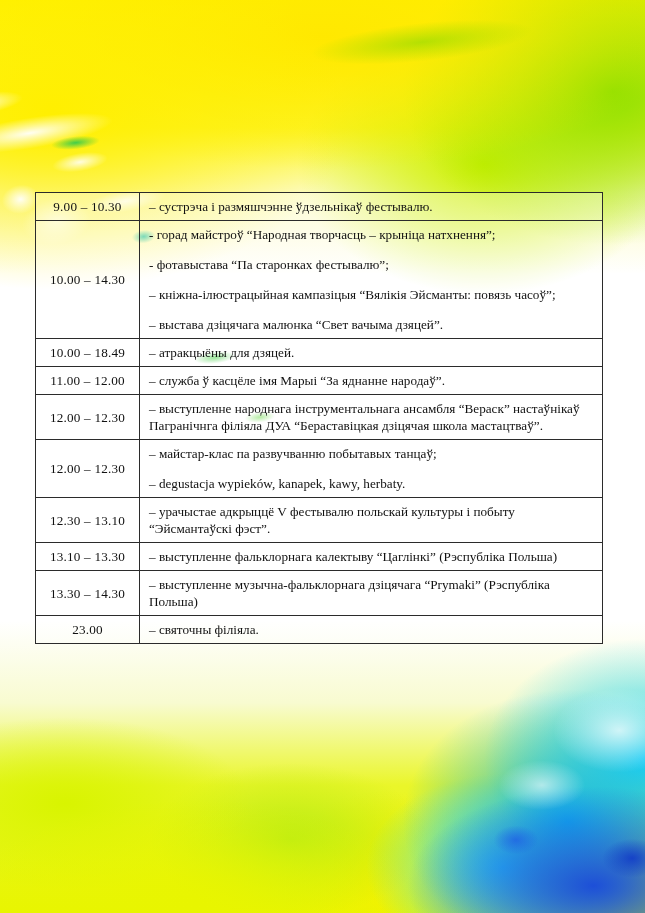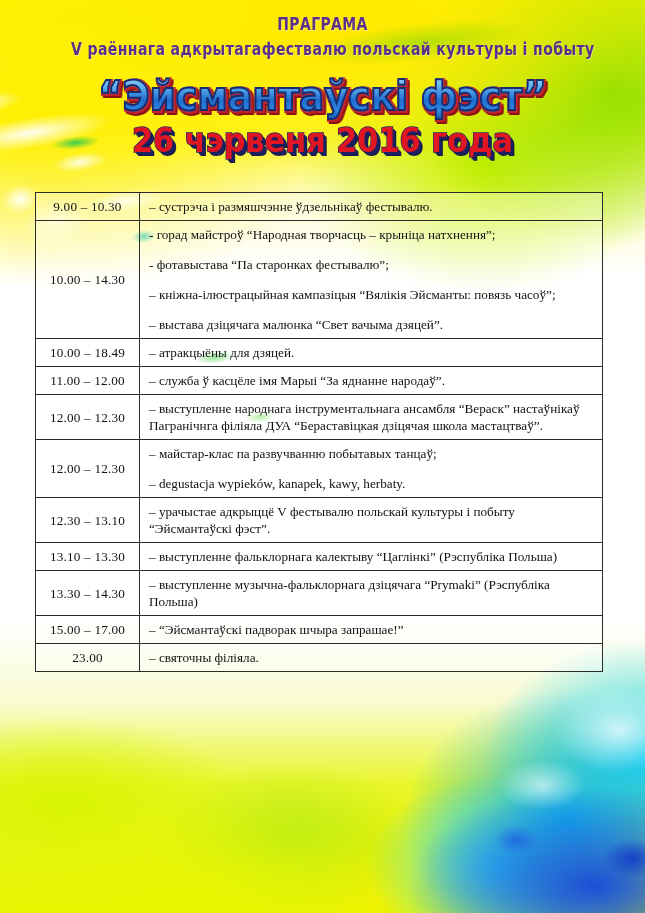--- a/index.html
+++ b/index.html
@@ -181,26 +181,20 @@
 <body>
 
 <div id="poster">
 
   <div class="bg-layer bg-base"></div>
   <div class="bg-layer bg-white-mid"></div>
   <div class="bg-layer bg-streak-a"></div>
   <div class="bg-layer bg-streak-b"></div>
   <div class="bg-layer bg-blue"></div>
 
-  <div class="head">
-    <div class="kicker">ПРАГРАМА</div>
-    <div class="subkicker">V  раённага адкрытагафествалю польскай культуры і побыту</div>
-    <div class="fest-title">“Эйсмантаўскі фэст”</div>
-    <div class="fest-date">26 чэрвеня 2016 года</div>
-  </div>
 
   <div class="table-wrap">
     <table class="programme">
       <tbody>
           <tr>
             <td class="time">9.00 – 10.30</td>
             <td class="desc">
               <p>– сустрэча і размяшчэнне ўдзельнікаў фестывалю.</p>
             </td>
           </tr>
@@ -250,26 +244,20 @@
               <p>–  выступленне фальклорнага калектыву “Цаглінкі” (Рэспубліка Польша)</p>
             </td>
           </tr>
           <tr>
             <td class="time">13.30 – 14.30</td>
             <td class="desc">
               <p>– выступленне музычна-фальклорнага дзіцячага “Prymaki” (Рэспубліка Польша)</p>
             </td>
           </tr>
           <tr>
-            <td class="time">15.00 – 17.00</td>
-            <td class="desc">
-              <p>– “Эйсмантаўскі падворак шчыра запрашае!”</p>
-            </td>
-          </tr>
-          <tr>
             <td class="time">23.00</td>
             <td class="desc">
               <p>–  святочны філіяла.</p>
             </td>
           </tr>
         </tbody>
     </table>
   </div>
 
 </div>

